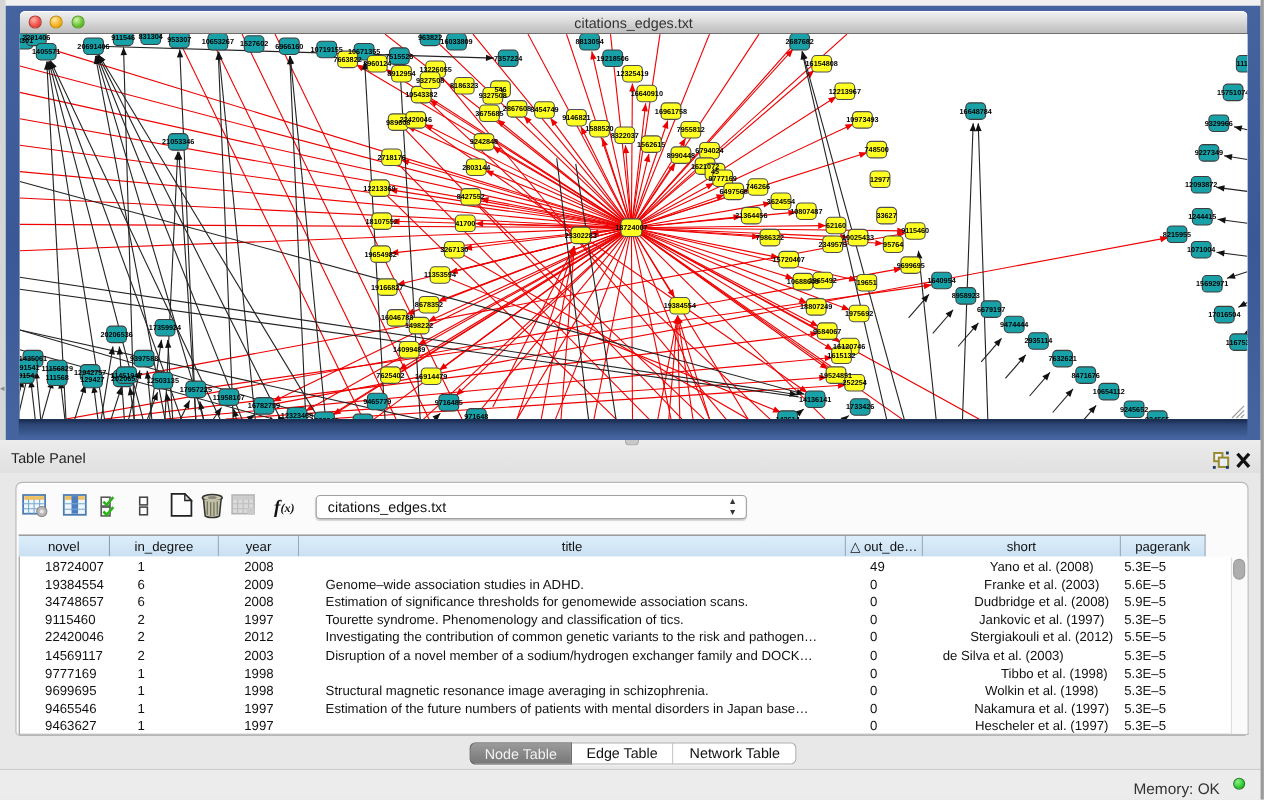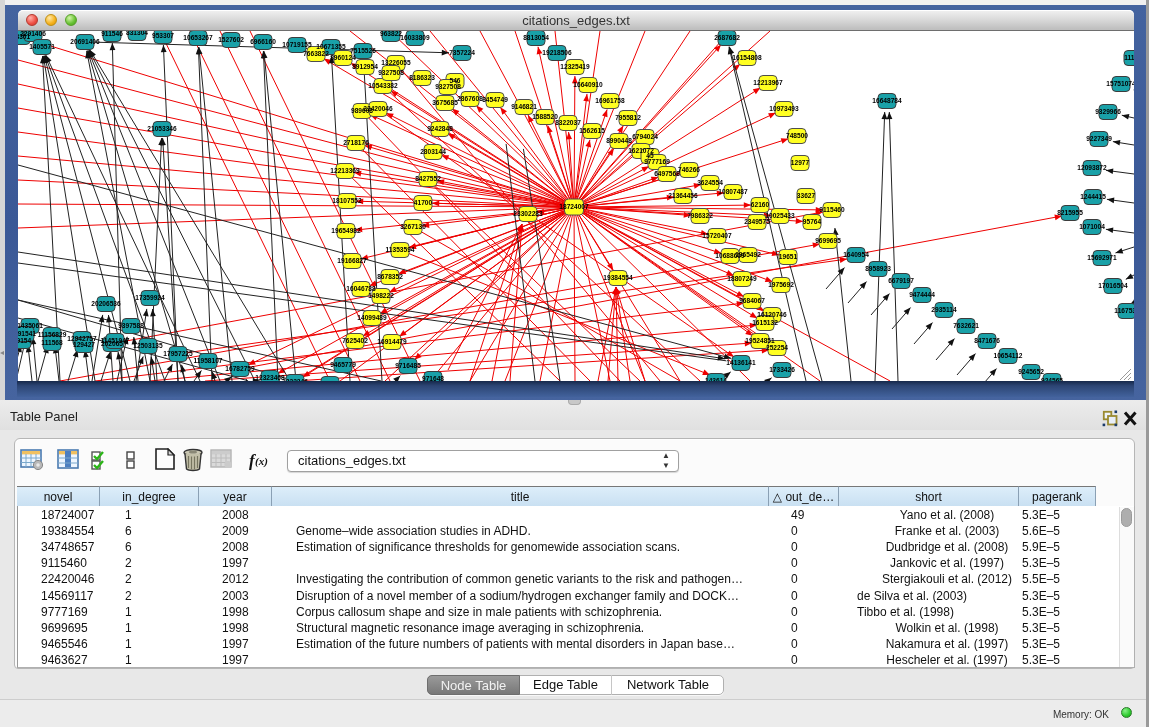--- a/index.html
+++ b/index.html
@@ -50,21 +50,21 @@
   border-radius:5px; background:#fff; box-shadow:0 1px 0 rgba(255,255,255,.7); }
 .tab { position:absolute; top:675px; height:20px; font-size:13px; text-align:center;
   line-height:19px; color:#111; }
 #tab1 { left:427px; width:93px; background:linear-gradient(180deg,#9a9a9a,#787878);
   color:#f2f2f2; border-radius:5px 0 0 5px; border:1px solid #6e6e6e; }
 #tab2 { left:520px; width:92px; border-right:1px solid #c6c6c6; }
 #tab3 { left:612px; width:112px; }
 
 #statusline { left:0; top:699px; width:1149px; height:1px; background:#cdcdcd; }
 #status { left:0; top:700px; width:1149px; height:27px; background:#ececec; }
-#mem { position:absolute; right:40px; top:9px; font-size:10px; color:#333; }
+#mem { position:absolute; right:40px; top:9px; font-size:14px; color:#333; }
 #memdot { position:absolute; right:17px; top:7px; width:11px; height:11px; border-radius:50%;
   background:radial-gradient(circle at 35% 30%, #8af08a, #2ecb2e 60%, #1a9a1a);
   border:1px solid #2a7a2a; }
 </style></head><body>
 <div class="abs" id="blueframe"></div>
 <div class="abs" id="topstrip"></div>
 <div class="abs" id="leftstrip"></div>
 <div class="abs" id="canvasbg"></div>
 <svg width="1116" height="350" viewBox="18 31 1116 350" style="position:absolute;left:18px;top:31px;background:#fff">
     <g stroke="#ee0000" stroke-width="1">
@@ -857,20 +857,21 @@
       <span style="left:204px">2008</span>
       <span style="left:278px">Estimation of significance thresholds for genomewide association scans.</span>
       <span style="left:773px">0</span>
       <span style="left:839px;width:180px;text-align:center">Dudbridge et al. (2008)</span>
       <span style="left:1004px">5.9E–5</span>
     </div>
     <div class="row" style="top:49.3px">
       <span style="left:23px">9115460</span>
       <span style="left:107px">2</span>
       <span style="left:204px">1997</span>
+      <span style="left:278px">Tourette syndrome. Phenomenology and classification of tics.</span>
       <span style="left:773px">0</span>
       <span style="left:839px;width:180px;text-align:center">Jankovic et al. (1997)</span>
       <span style="left:1004px">5.3E–5</span>
     </div>
     <div class="row" style="top:65.4px">
       <span style="left:23px">22420046</span>
       <span style="left:107px">2</span>
       <span style="left:204px">2012</span>
       <span style="left:278px">Investigating the contribution of common genetic variants to the risk and pathogen…</span>
       <span style="left:773px">0</span>
@@ -883,23 +884,22 @@
       <span style="left:204px">2003</span>
       <span style="left:278px">Disruption of a novel member of a sodium/hydrogen exchanger family and DOCK…</span>
       <span style="left:773px">0</span>
       <span style="left:839px;width:180px;">de Silva et al. (2003)</span>
       <span style="left:1004px">5.3E–5</span>
     </div>
     <div class="row" style="top:97.6px">
       <span style="left:23px">9777169</span>
       <span style="left:107px">1</span>
       <span style="left:204px">1998</span>
-      <span style="left:278px">Corpus callosum shape and size in male patients with schizophrenia.</span>
       <span style="left:773px">0</span>
-      <span style="left:839px;width:180px;text-align:left">Tibbo et al. (1998)</span>
+      <span style="left:809px;width:180px;text-align:right">Tibbo et al. (1998)</span>
       <span style="left:1004px">5.3E–5</span>
     </div>
     <div class="row" style="top:113.7px">
       <span style="left:23px">9699695</span>
       <span style="left:107px">1</span>
       <span style="left:204px">1998</span>
       <span style="left:278px">Structural magnetic resonance image averaging in schizophrenia.</span>
       <span style="left:773px">0</span>
       <span style="left:839px;width:180px;text-align:center">Wolkin et al. (1998)</span>
       <span style="left:1004px">5.3E–5</span>

